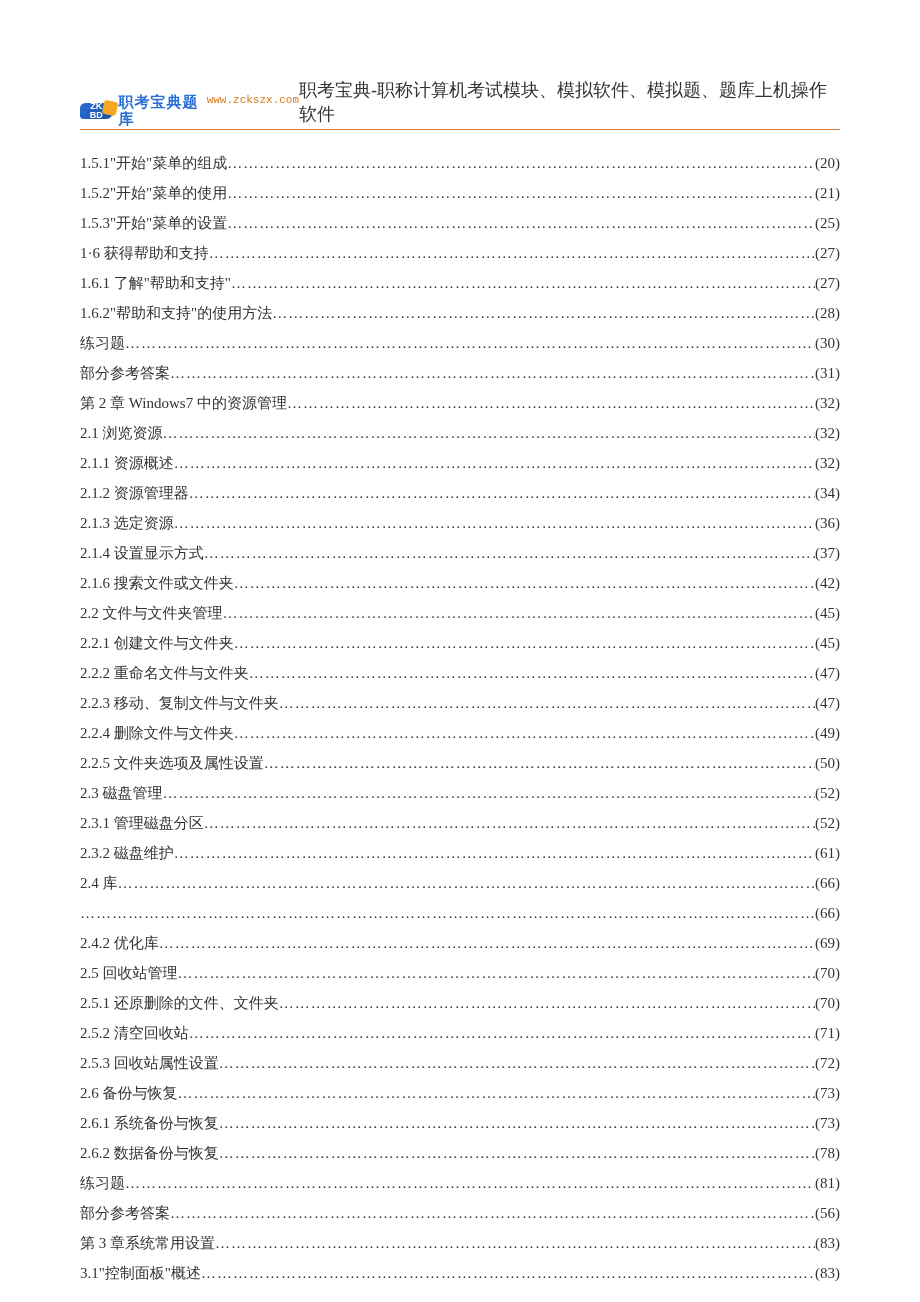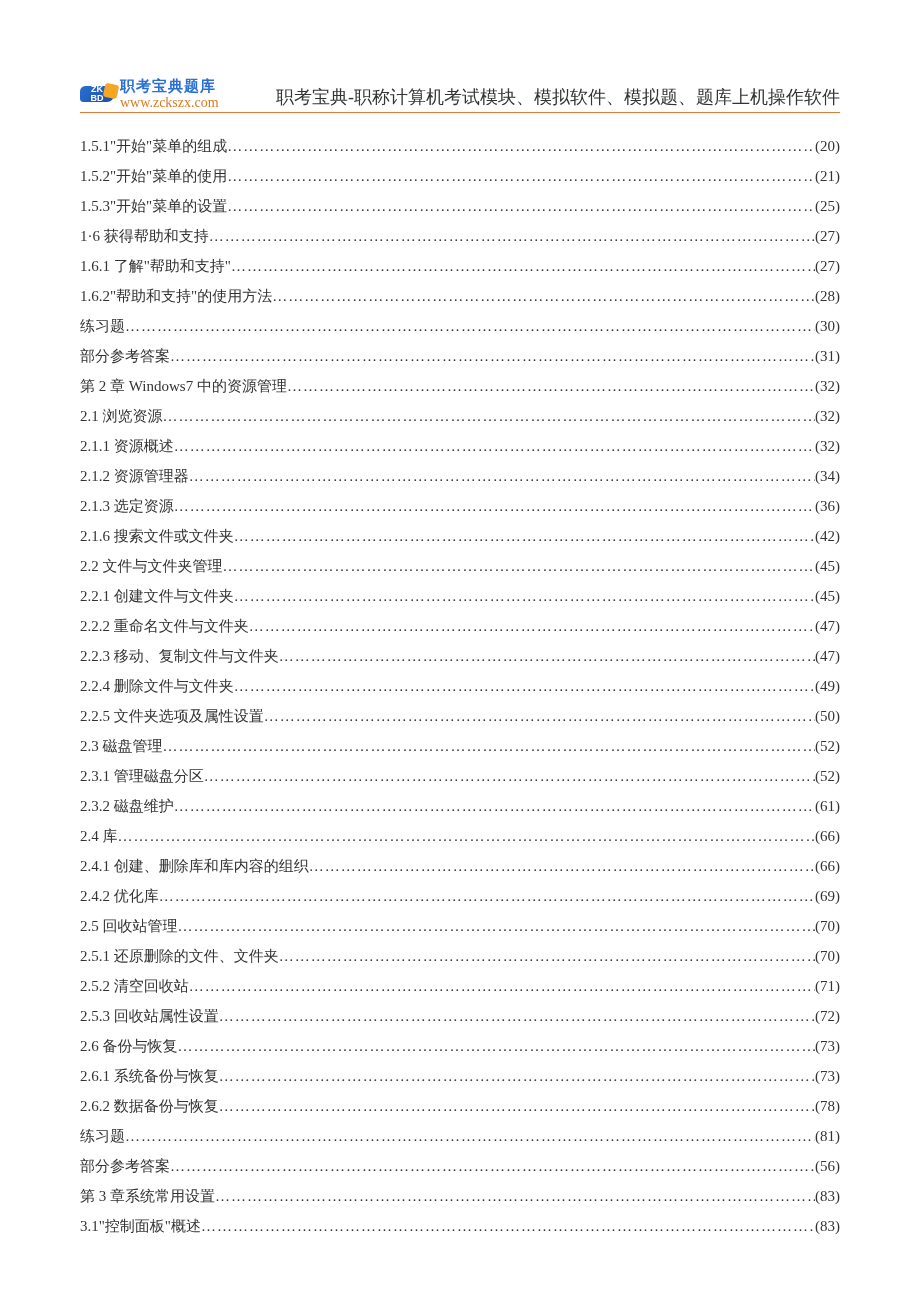--- a/index.html
+++ b/index.html
@@ -50,33 +50,33 @@
     font-family: Arial, sans-serif;
     font-weight: bold;
     font-size: 9px;
     color: #fff;
     line-height: 1;
     z-index: 2;
     text-align: center;
   }
   .logo-text {
     display: flex;
-    flex-direction: column;
+    flex-direction: row;
     line-height: 1.1;
   }
   .logo-text .cn {
     font-family: "SimHei","黑体",sans-serif;
     font-size: 15px;
     font-weight: bold;
     color: #2a6fd6;
     letter-spacing: 1px;
   }
   .logo-text .url {
-    font-family: Liberation Serif, serif;
-    font-size: 14px;
+    font-family: Liberation Mono, monospace;
+    font-size: 11px;
     color: #d97a1f;
   }
   .header-title {
     font-size: 18px;
     color: #333;
     font-family: "SimSun","宋体",serif;
     padding-bottom: 1px;
   }
   .toc {
     font-size: 15px;
@@ -184,20 +184,25 @@
         <span class="toc-label">2.1.2 资源管理器 </span>
         <span class="toc-dots"></span>
         <span class="toc-page">(34)</span>
       </div>
       <div class="toc-row">
         <span class="toc-label">2.1.3 选定资源 </span>
         <span class="toc-dots"></span>
         <span class="toc-page">(36)</span>
       </div>
       <div class="toc-row">
+        <span class="toc-label">2.1.4 设置显示方式 </span>
+        <span class="toc-dots"></span>
+        <span class="toc-page">(37)</span>
+      </div>
+      <div class="toc-row">
         <span class="toc-label">2.1.6 搜索文件或文件夹 </span>
         <span class="toc-dots"></span>
         <span class="toc-page">(42)</span>
       </div>
       <div class="toc-row">
         <span class="toc-label">2.2 文件与文件夹管理 </span>
         <span class="toc-dots"></span>
         <span class="toc-page">(45)</span>
       </div>
       <div class="toc-row">
@@ -239,21 +244,20 @@
         <span class="toc-label">2.3.2 磁盘维护 </span>
         <span class="toc-dots"></span>
         <span class="toc-page">(61)</span>
       </div>
       <div class="toc-row">
         <span class="toc-label">2.4 库 </span>
         <span class="toc-dots"></span>
         <span class="toc-page">(66)</span>
       </div>
       <div class="toc-row">
-        <span class="toc-label">2.4.1 创建、删除库和库内容的组织 </span>
         <span class="toc-dots"></span>
         <span class="toc-page">(66)</span>
       </div>
       <div class="toc-row">
         <span class="toc-label">2.4.2 优化库 </span>
         <span class="toc-dots"></span>
         <span class="toc-page">(69)</span>
       </div>
       <div class="toc-row">
         <span class="toc-label">2.5 回收站管理 </span>

